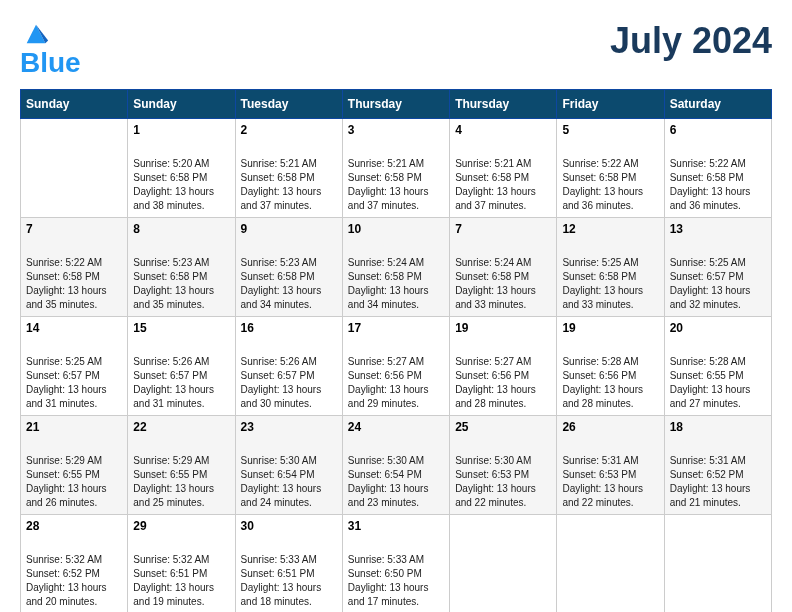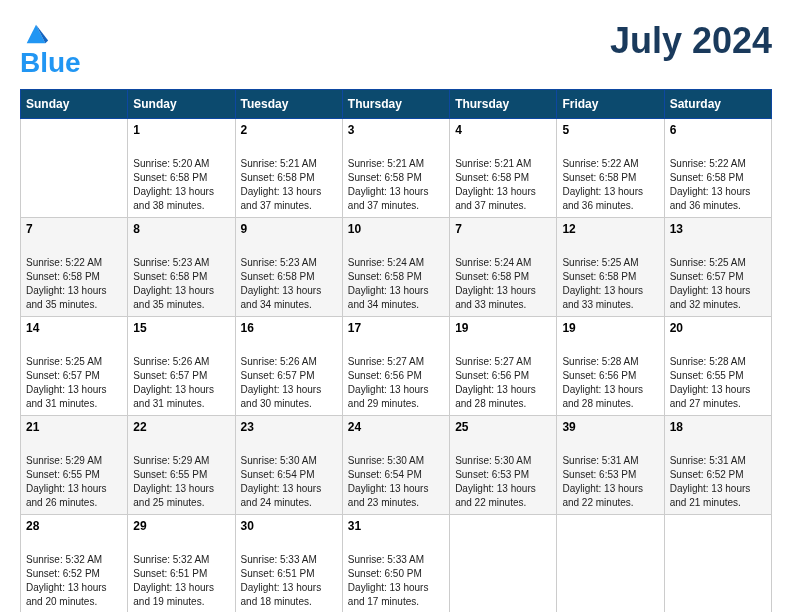--- a/index.html
+++ b/index.html
@@ -226,21 +226,21 @@
         </td>
         <td>
           <span class="day-number">24</span>
           <div class="day-info">Sunrise: 5:30 AM<br>Sunset: 6:54 PM<br>Daylight: 13 hours and 23 minutes.</div>
         </td>
         <td>
           <span class="day-number">25</span>
           <div class="day-info">Sunrise: 5:30 AM<br>Sunset: 6:53 PM<br>Daylight: 13 hours and 22 minutes.</div>
         </td>
         <td>
-          <span class="day-number">39</span>
+          <span class="day-number">26</span>
           <div class="day-info">Sunrise: 5:31 AM<br>Sunset: 6:53 PM<br>Daylight: 13 hours and 22 minutes.</div>
         </td>
         <td>
           <span class="day-number">18</span>
           <div class="day-info">Sunrise: 5:31 AM<br>Sunset: 6:52 PM<br>Daylight: 13 hours and 21 minutes.</div>
         </td>
       </tr>
       <tr>
         <td>
           <span class="day-number">28</span>

